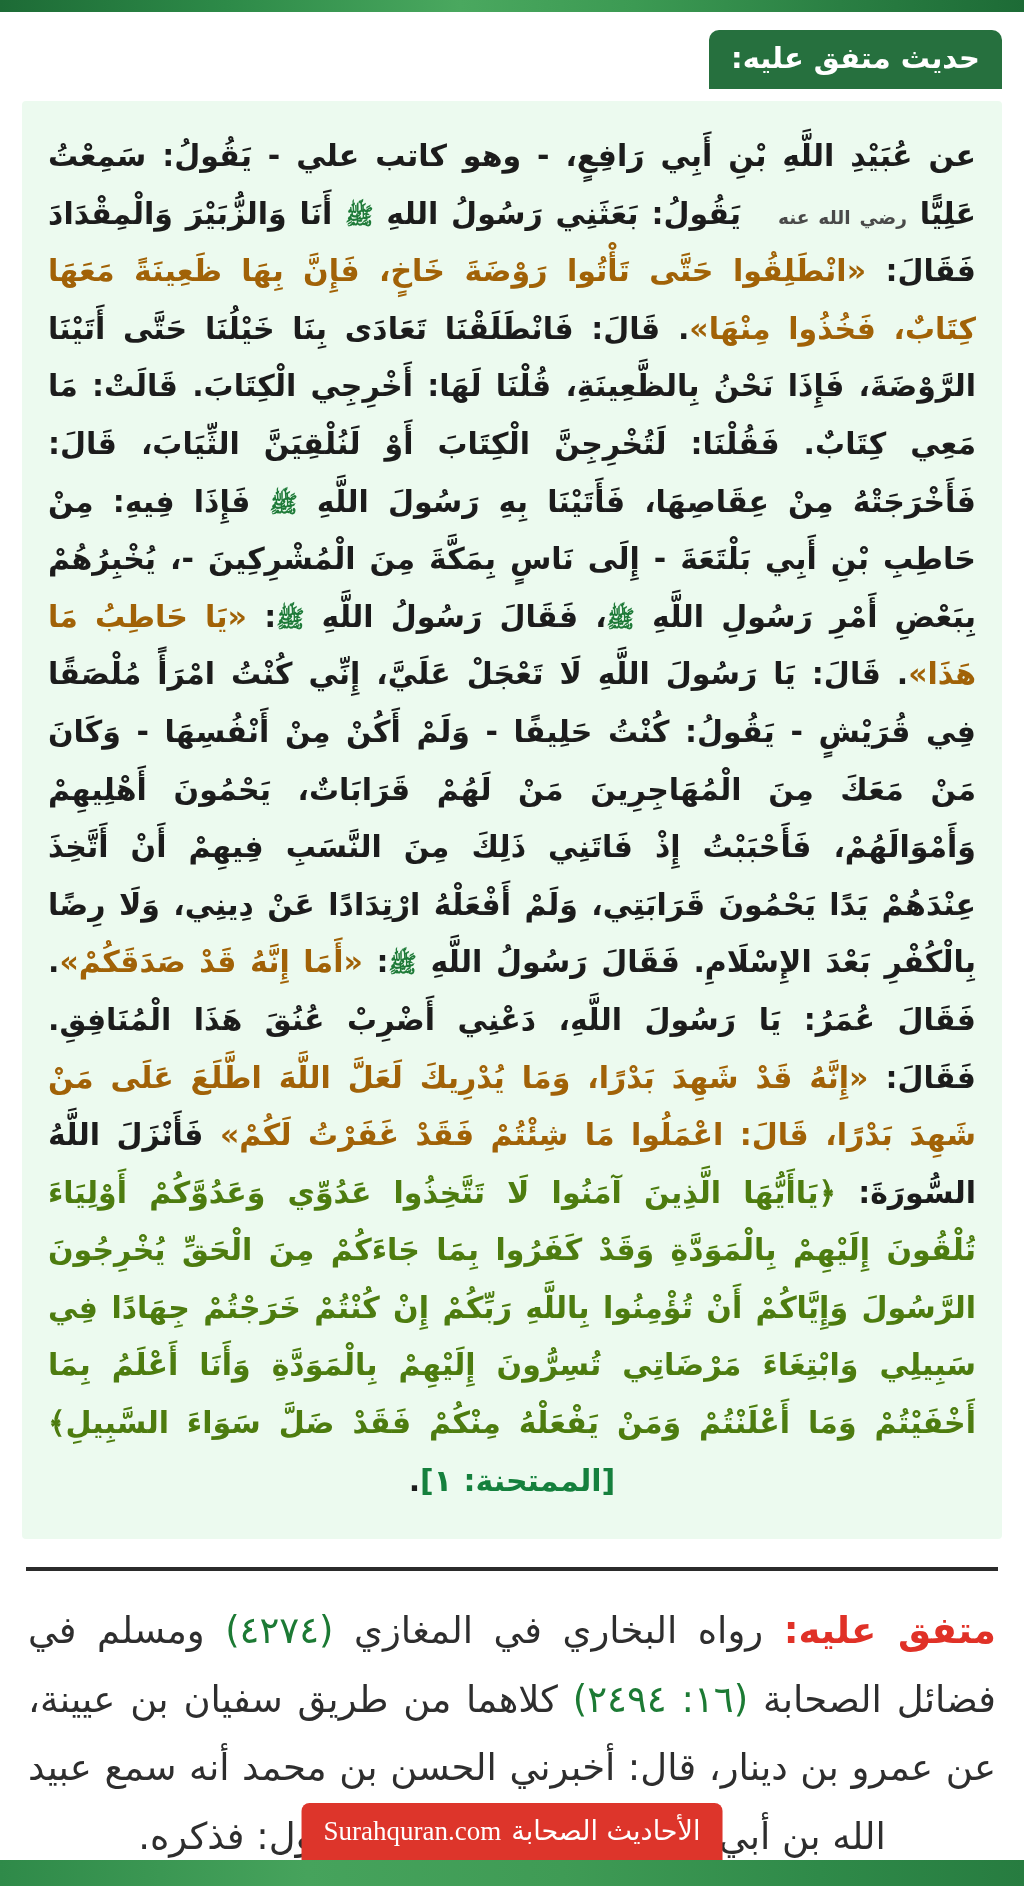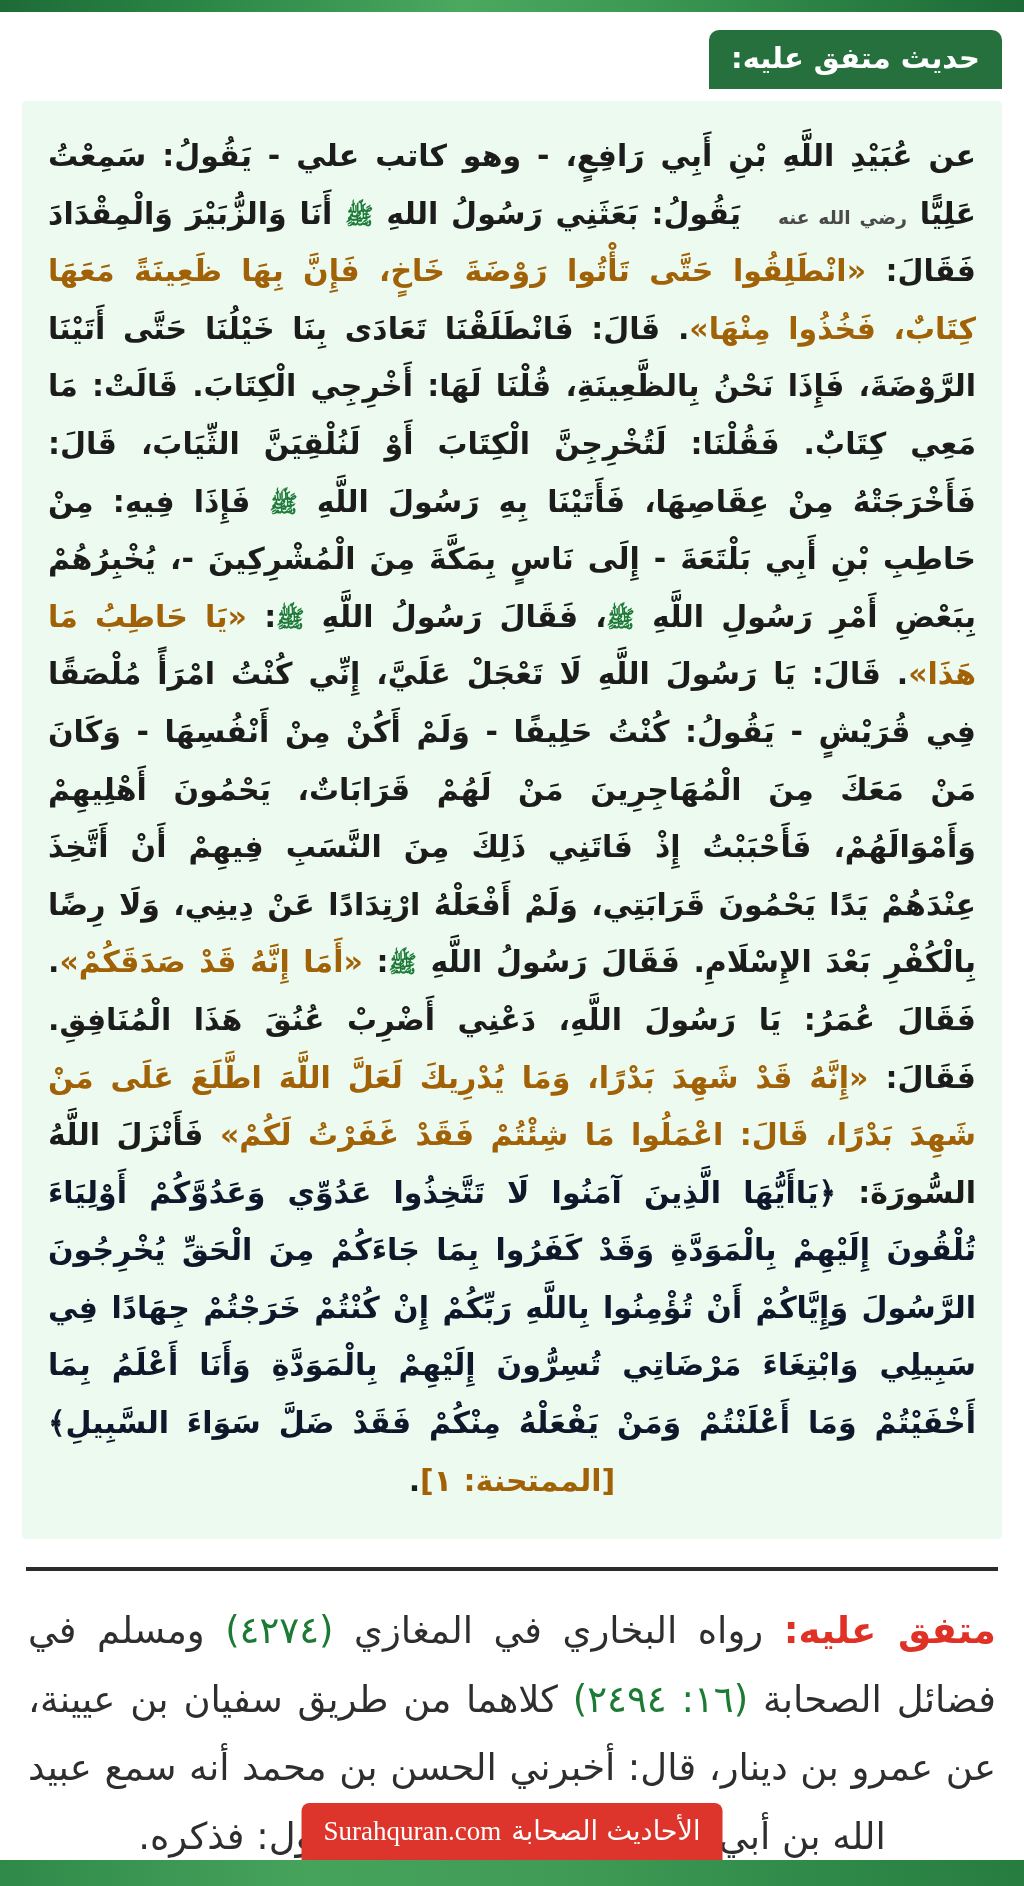--- a/index.html
+++ b/index.html
@@ -69,24 +69,24 @@
     color: #1c1c1c;
     font-weight: 700;
     text-align: justify;
     text-align-last: center;
     word-spacing: 1px;
   }
   .hadith-text .blue {
     color: #a16207;
   }
   .hadith-text .quran {
-    color: #0f172a;
+    color: #4d7c0f;
   }
   .hadith-text .ref-brown {
-    color: #a16207;
+    color: #15803d;
   }
   .hadith-text .salla {
     color: #1e7a38;
     font-size: 0.78em;
   }
   .hadith-text .radi {
     color: #4a4a4a;
     font-size: 0.62em;
     margin-left: 24px;
   }

